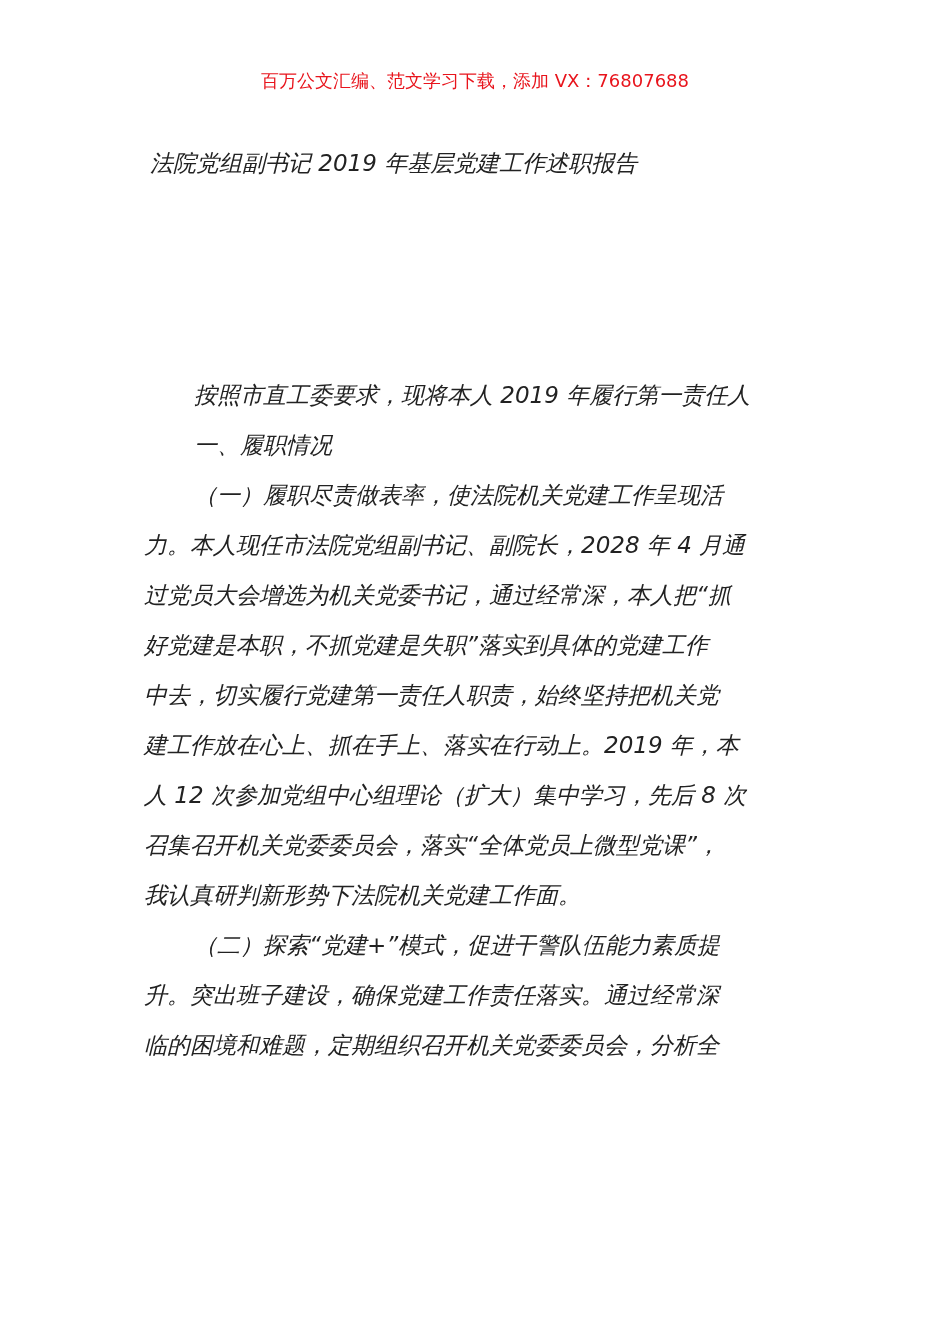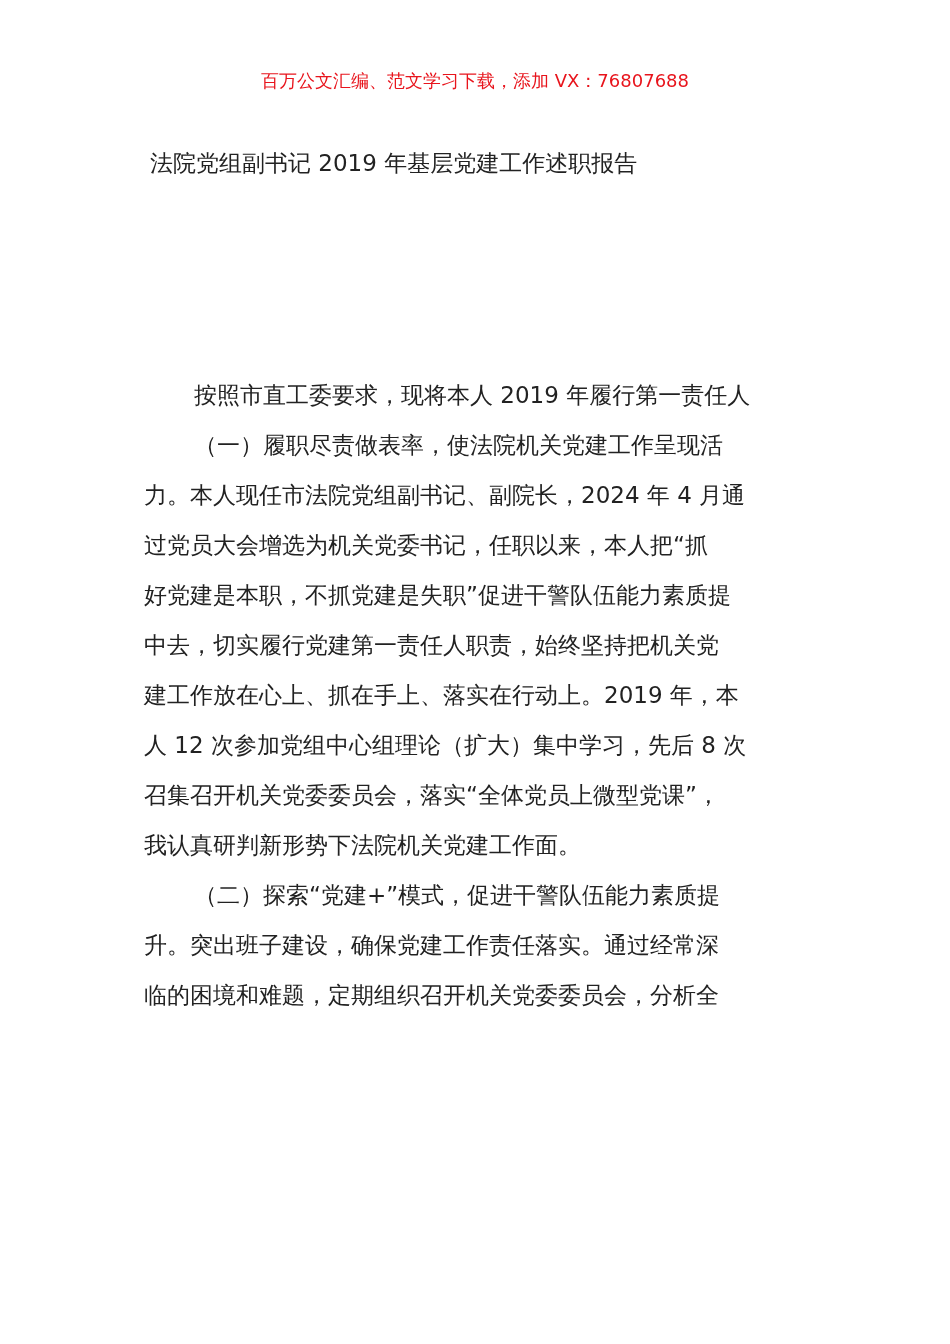--- a/index.html
+++ b/index.html
@@ -27,51 +27,54 @@
       white-space: nowrap;
     }
     .doc-title {
       position: absolute;
       top: 146px;
       left: 150px;
       font-size: 23px;
       line-height: 34px;
       color: #222222;
       white-space: nowrap;
+      font-style: italic;
     }
     .doc-body {
       position: absolute;
       top: 373px;
       left: 144px;
       width: 670px;
     }
     .line {
       font-size: 23px;
       height: 50px;
       line-height: 44px;
       white-space: nowrap;
       color: #222222;
+      font-style: italic;
     }
     .indent {
       padding-left: 50px;
     }
   </style>
 </head>
 <body>
 
 <div class="header-banner">百万公文汇编、范文学习下载，添加 VX：76807688</div>
 
 <div class="doc-title">法院党组副书记 2019 年基层党建工作述职报告</div>
 
 <div class="doc-body">
   <div class="line indent">按照市直工委要求，现将本人 2019 年履行第一责任人</div>
+  <div class="line indent">一、履职情况</div>
   <div class="line indent">（一）履职尽责做表率，使法院机关党建工作呈现活</div>
-  <div class="line">力。本人现任市法院党组副书记、副院长，2024 年 4 月通</div>
-  <div class="line">过党员大会增选为机关党委书记，任职以来，本人把“抓</div>
-  <div class="line">好党建是本职，不抓党建是失职”促进干警队伍能力素质提</div>
+  <div class="line">力。本人现任市法院党组副书记、副院长，2028 年 4 月通</div>
+  <div class="line">过党员大会增选为机关党委书记，通过经常深，本人把“抓</div>
+  <div class="line">好党建是本职，不抓党建是失职”落实到具体的党建工作</div>
   <div class="line">中去，切实履行党建第一责任人职责，始终坚持把机关党</div>
   <div class="line">建工作放在心上、抓在手上、落实在行动上。2019 年，本</div>
   <div class="line">人 12 次参加党组中心组理论（扩大）集中学习，先后 8 次</div>
   <div class="line">召集召开机关党委委员会，落实“全体党员上微型党课”，</div>
   <div class="line">我认真研判新形势下法院机关党建工作面。</div>
   <div class="line indent">（二）探索“党建+”模式，促进干警队伍能力素质提</div>
   <div class="line">升。突出班子建设，确保党建工作责任落实。通过经常深</div>
   <div class="line">临的困境和难题，定期组织召开机关党委委员会，分析全</div>
 </div>
 

